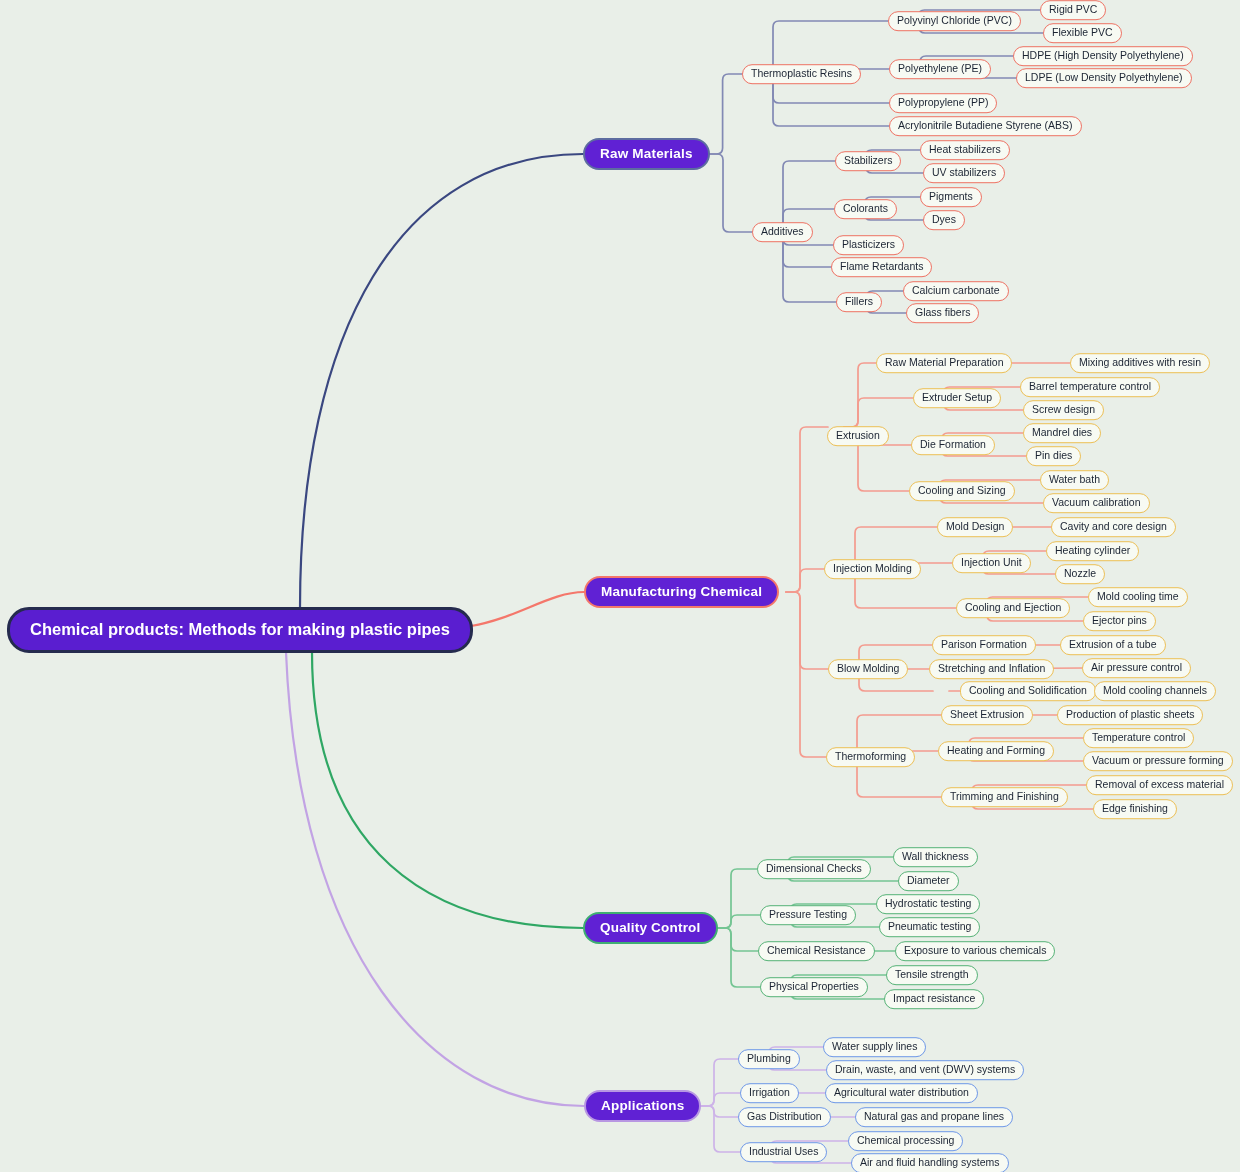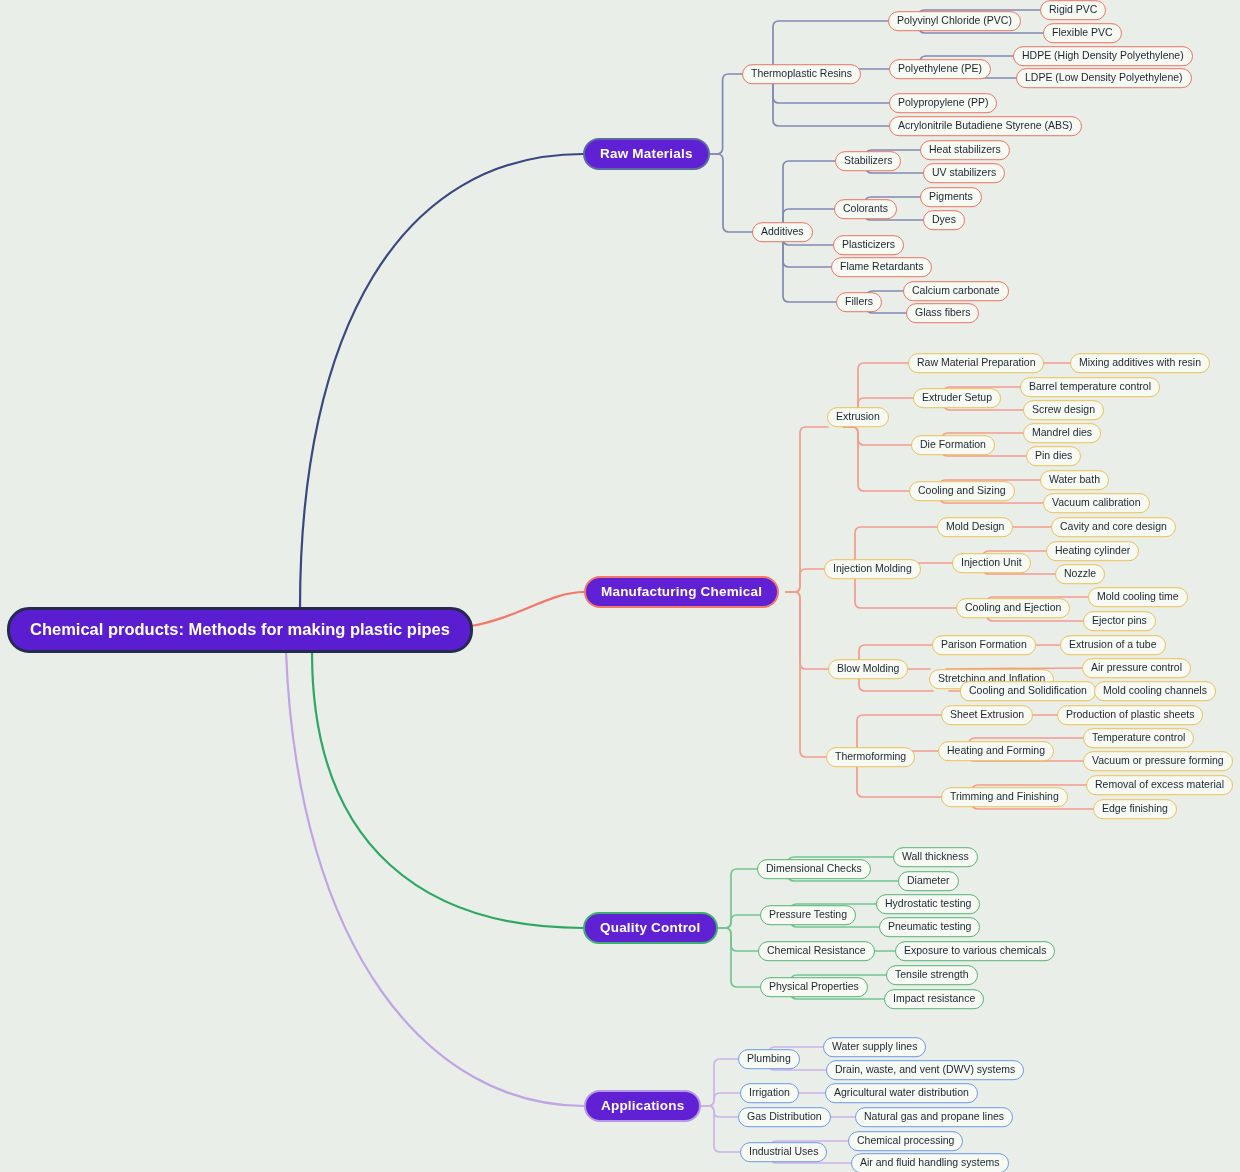--- a/index.html
+++ b/index.html
@@ -134,22 +134,22 @@
     <div class="node leaf" style="left: 923px; top: 173px; border-color: rgb(238, 113, 99);">UV stabilizers</div>
     <div class="node leaf" style="left: 834px; top: 209px; border-color: rgb(238, 113, 99);">Colorants</div>
     <div class="node leaf" style="left: 920px; top: 197px; border-color: rgb(238, 113, 99);">Pigments</div>
     <div class="node leaf" style="left: 923px; top: 220px; border-color: rgb(238, 113, 99);">Dyes</div>
     <div class="node leaf" style="left: 833px; top: 245px; border-color: rgb(238, 113, 99);">Plasticizers</div>
     <div class="node leaf" style="left: 831px; top: 267px; border-color: rgb(238, 113, 99);">Flame Retardants</div>
     <div class="node leaf" style="left: 836px; top: 302px; border-color: rgb(238, 113, 99);">Fillers</div>
     <div class="node leaf" style="left: 903px; top: 291px; border-color: rgb(238, 113, 99);">Calcium carbonate</div>
     <div class="node leaf" style="left: 906px; top: 313px; border-color: rgb(238, 113, 99);">Glass fibers</div>
     <div class="node main" style="left: 584px; top: 592px; background: rgb(96, 33, 212); border-color: rgb(244, 119, 107);">Manufacturing Chemical</div>
-    <div class="node leaf" style="left: 827px; top: 417px; border-color: rgb(236, 191, 85);">Extrusion</div>
-    <div class="node leaf" style="left: 908px; top: 363px; border-color: rgb(236, 191, 85);">Raw Material Preparation</div>
+    <div class="node leaf" style="left: 827px; top: 436px; border-color: rgb(236, 191, 85);">Extrusion</div>
+    <div class="node leaf" style="left: 876px; top: 363px; border-color: rgb(236, 191, 85);">Raw Material Preparation</div>
     <div class="node leaf" style="left: 1070px; top: 363px; border-color: rgb(236, 191, 85);">Mixing additives with resin</div>
     <div class="node leaf" style="left: 913px; top: 398px; border-color: rgb(236, 191, 85);">Extruder Setup</div>
     <div class="node leaf" style="left: 1020px; top: 387px; border-color: rgb(236, 191, 85); text-align: right;">Barrel temperature control</div>
     <div class="node leaf" style="left: 1023px; top: 410px; border-color: rgb(236, 191, 85);">Screw design</div>
     <div class="node leaf" style="left: 911px; top: 445px; border-color: rgb(236, 191, 85);">Die Formation</div>
     <div class="node leaf" style="left: 1023px; top: 433px; border-color: rgb(236, 191, 85);">Mandrel dies</div>
     <div class="node leaf" style="left: 1026px; top: 456px; border-color: rgb(236, 191, 85);">Pin dies</div>
     <div class="node leaf" style="left: 909px; top: 491px; border-color: rgb(236, 191, 85);">Cooling and Sizing</div>
     <div class="node leaf" style="left: 1040px; top: 480px; border-color: rgb(236, 191, 85);">Water bath</div>
     <div class="node leaf" style="left: 1043px; top: 503px; border-color: rgb(236, 191, 85);">Vacuum calibration</div>
@@ -158,21 +158,21 @@
     <div class="node leaf" style="left: 1051px; top: 527px; border-color: rgb(236, 191, 85);">Cavity and core design</div>
     <div class="node leaf" style="left: 952px; top: 563px; border-color: rgb(236, 191, 85);">Injection Unit</div>
     <div class="node leaf" style="left: 1046px; top: 551px; border-color: rgb(236, 191, 85);">Heating cylinder</div>
     <div class="node leaf" style="left: 1055px; top: 574px; border-color: rgb(236, 191, 85);">Nozzle</div>
     <div class="node leaf" style="left: 956px; top: 608px; border-color: rgb(236, 191, 85); text-align: right;">Cooling and Ejection</div>
     <div class="node leaf" style="left: 1088px; top: 597px; border-color: rgb(236, 191, 85);">Mold cooling time</div>
     <div class="node leaf" style="left: 1083px; top: 621px; border-color: rgb(236, 191, 85);">Ejector pins</div>
     <div class="node leaf" style="left: 828px; top: 669px; border-color: rgb(236, 191, 85);">Blow Molding</div>
     <div class="node leaf" style="left: 932px; top: 645px; border-color: rgb(236, 191, 85);">Parison Formation</div>
     <div class="node leaf" style="left: 1060px; top: 645px; border-color: rgb(236, 191, 85);">Extrusion of a tube</div>
-    <div class="node leaf" style="left: 929px; top: 669px; border-color: rgb(236, 191, 85); margin-top: 10px;">Stretching and Inflation</div>
+    <div class="node leaf" style="left: 929px; top: 669px; border-color: rgb(236, 191, 85);">Stretching and Inflation</div>
     <div class="node leaf" style="left: 1082px; top: 668px; border-color: rgb(236, 191, 85);">Air pressure control</div>
     <div class="node leaf" style="left: 960px; top: 691px; border-color: rgb(236, 191, 85); border-radius: 9px;">Cooling and Solidification</div>
     <div class="node leaf" style="left: 1094px; top: 691px; border-color: rgb(236, 191, 85);">Mold cooling channels</div>
     <div class="node leaf" style="left: 826px; top: 757px; border-color: rgb(236, 191, 85);">Thermoforming</div>
     <div class="node leaf" style="left: 941px; top: 715px; border-color: rgb(236, 191, 85);">Sheet Extrusion</div>
     <div class="node leaf" style="left: 1057px; top: 715px; border-color: rgb(236, 191, 85);">Production of plastic sheets</div>
     <div class="node leaf" style="left: 938px; top: 751px; border-color: rgb(236, 191, 85);">Heating and Forming</div>
     <div class="node leaf" style="left: 1083px; top: 738px; border-color: rgb(236, 191, 85);">Temperature control</div>
     <div class="node leaf" style="left: 1083px; top: 761px; border-color: rgb(236, 191, 85);">Vacuum or pressure forming</div>
     <div class="node leaf" style="left: 941px; top: 797px; border-color: rgb(236, 191, 85);">Trimming and Finishing</div>

